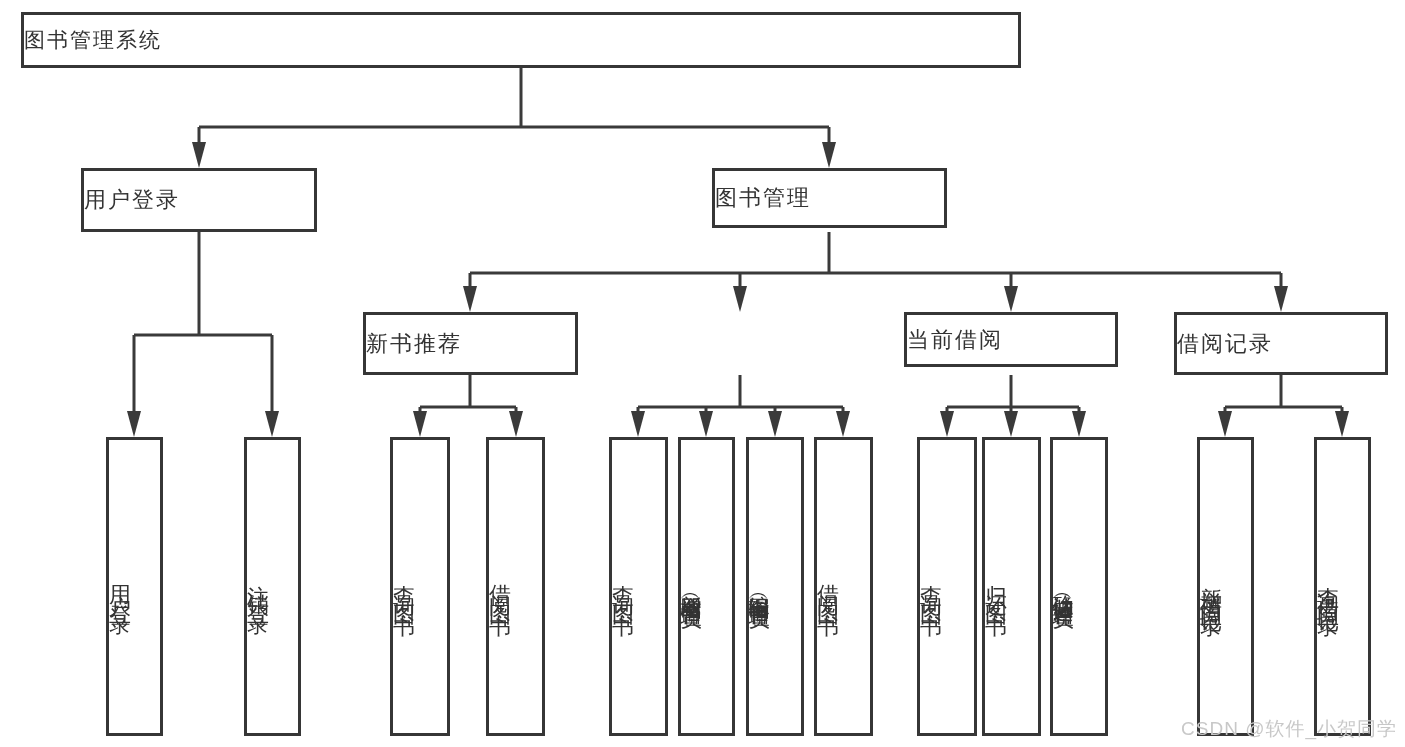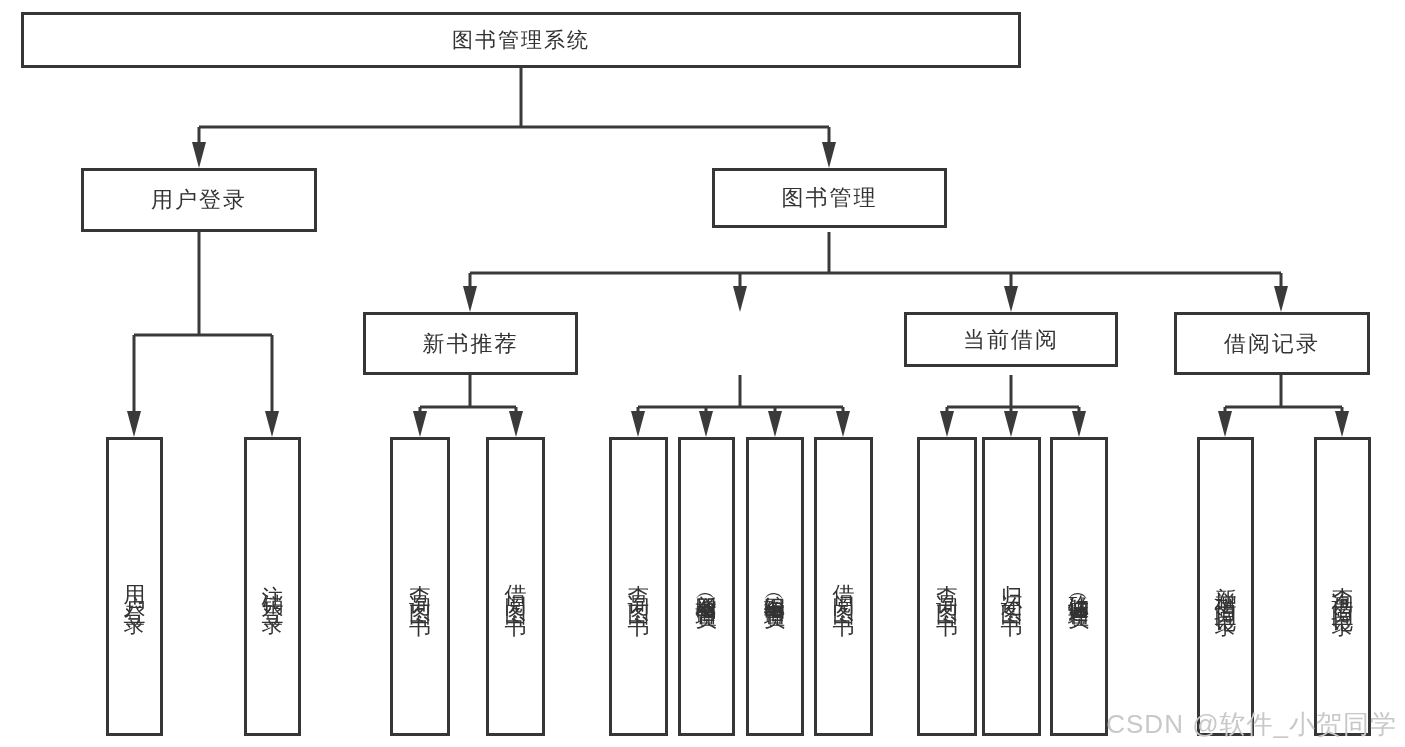--- a/index.html
+++ b/index.html
@@ -21,21 +21,20 @@
     top: 0;
     pointer-events: none;
   }
   .node {
     position: absolute;
     box-sizing: border-box;
     border: 3px solid #363636;
     background: #ffffff;
     display: flex;
     align-items: center;
-    justify-content: center;
     color: #333333;
   }
   .node.hbox span {
     font-size: 22px;
     letter-spacing: 2px;
     white-space: nowrap;
   }
   .node.top span {
     font-size: 21px;
     letter-spacing: 2px;
@@ -50,21 +49,21 @@
     line-height: 1;
     max-height: 290px;
   }
   .sp10 { letter-spacing: 10px; }
   .sp6  { letter-spacing: 6px; }
   .sp2  { letter-spacing: 2px; font-size: 21px; }
   .watermark {
     position: absolute;
     right: 8px;
     bottom: 5px;
-    font-size: 26px;
+    font-size: 19px;
     letter-spacing: 1px;
     color: #c8c8c8;
     z-index: 5;
     white-space: nowrap;
   }
 </style>
 </head>
 <body>
 
 <div class="stage">
@@ -115,21 +114,21 @@
   <div class="node hbox" style="left:712px; top:168px; width:235px; height:60px;">
     <span>图书管理</span>
   </div>
 
   <div class="node hbox" style="left:363px; top:312px; width:215px; height:63px;">
     <span>新书推荐</span>
   </div>
   <div class="node hbox" style="left:904px; top:312px; width:214px; height:55px;">
     <span>当前借阅</span>
   </div>
-  <div class="node hbox" style="left:1174px; top:312px; width:196px; height:63px;">
+  <div class="node hbox" style="left:1174px; top:312px; width:214px; height:63px;">
     <span>借阅记录</span>
   </div>
 
   <div class="node leaf" style="left:106px; width:57px;">
     <span class="vtext sp10">用户登录</span>
   </div>
   <div class="node leaf" style="left:244px; width:57px;">
     <span class="vtext sp10">注销登录</span>
   </div>
 

